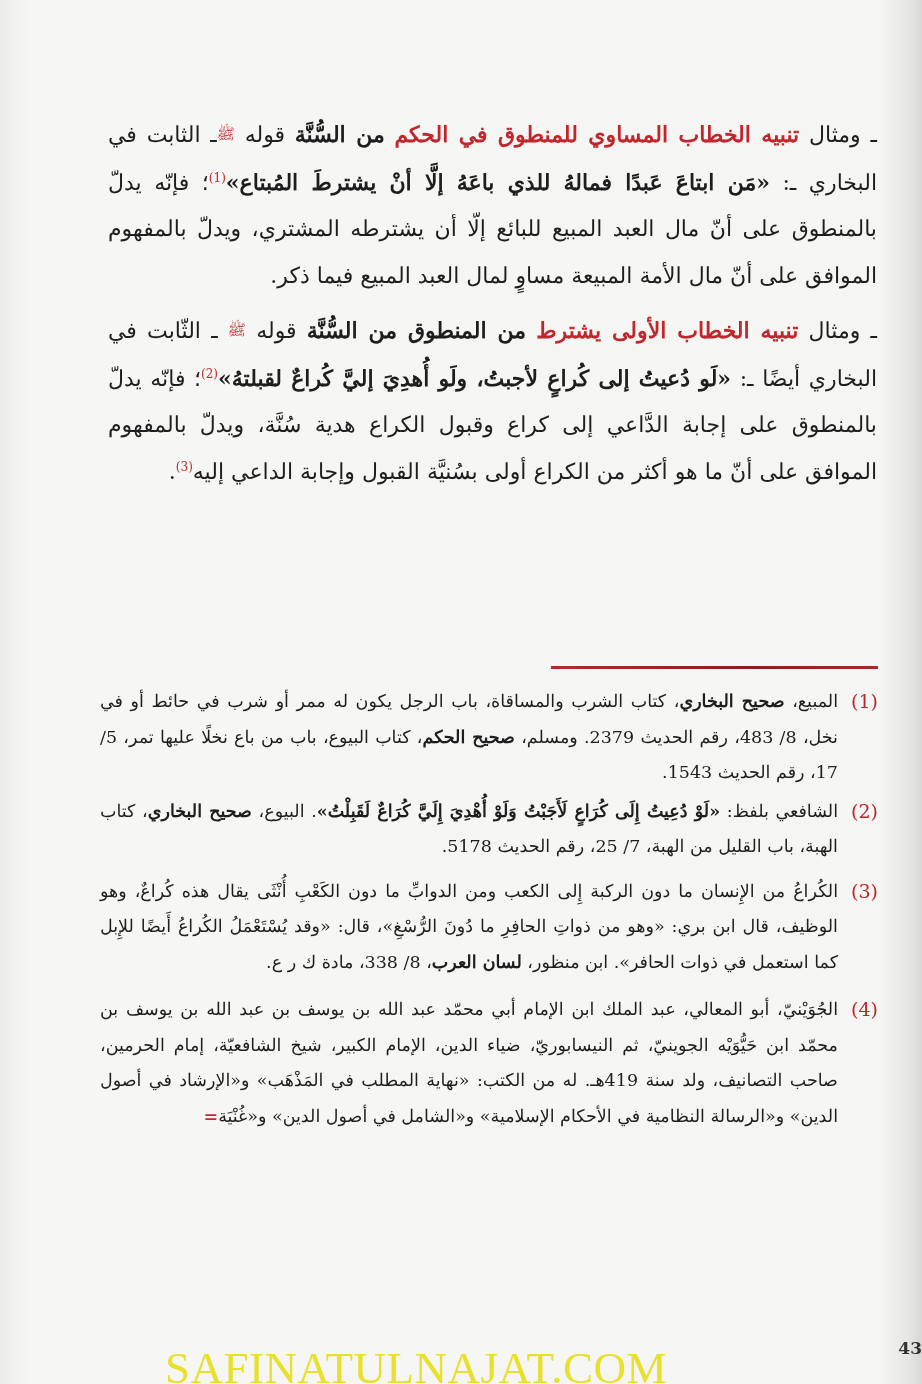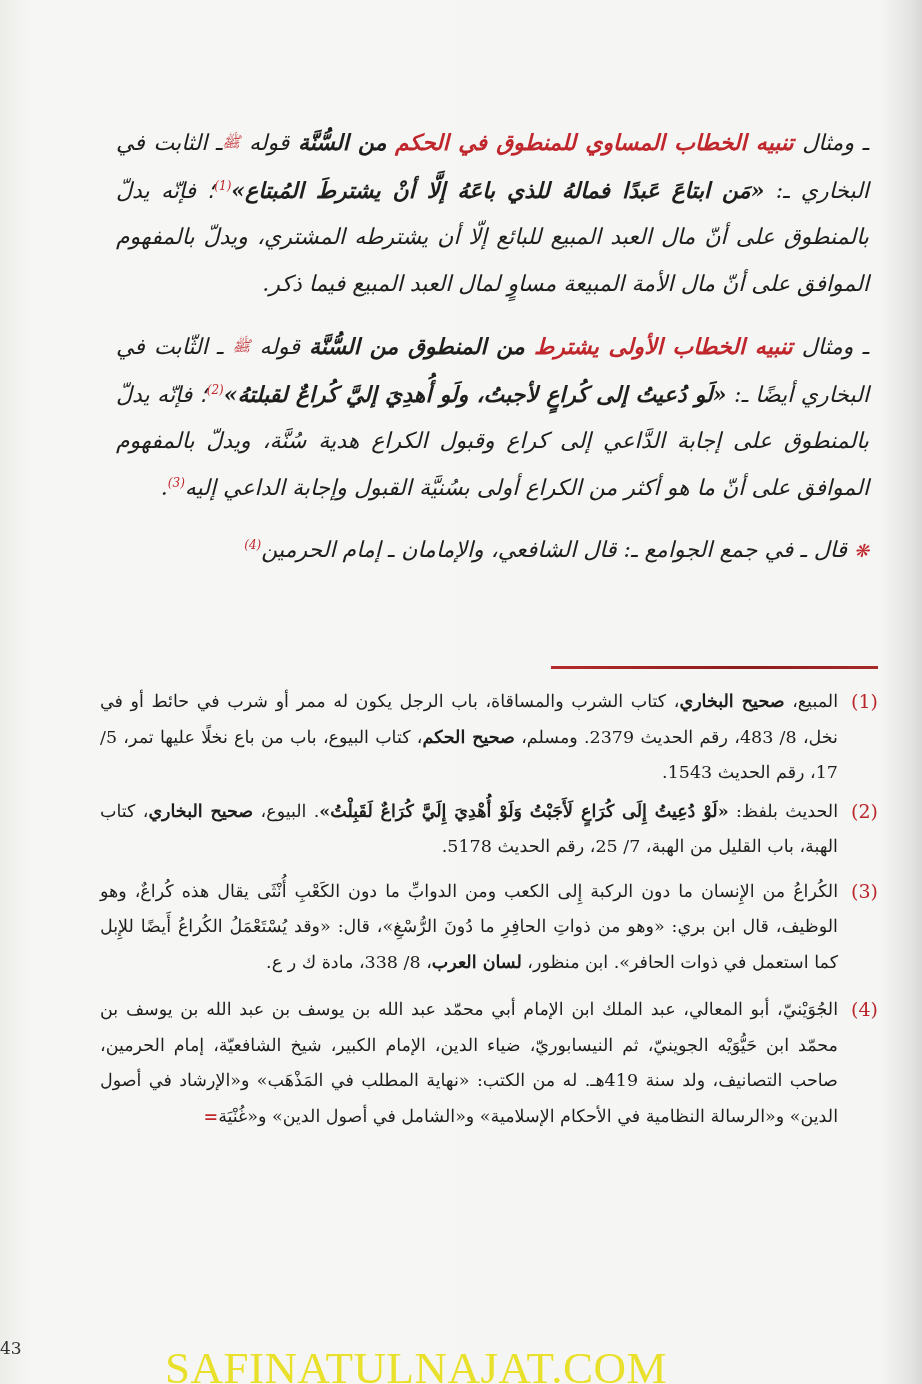--- a/index.html
+++ b/index.html
@@ -26,22 +26,21 @@
       left: 100px;
       width: 785px;
       top: 103px;
       direction: rtl;
       text-align: justify;
       text-align-last: right;
       font-size: 22px;
       line-height: 46.5px;
     }
     .main p {
-      margin: 16px;
-      font-style: italic;
+      margin: 8px;
     }
     .red {
       color: #c0272d;
       font-weight: bold;
     }
     .b { font-weight: bold; }
     .sup {
       font-size: 12px;
       vertical-align: super;
       line-height: 0;
@@ -88,23 +87,24 @@
       color: #b8262b;
       font-size: 19px;
       direction: ltr;
     }
     .note.n3 { margin-top: 9px; }
     .note.n4 { margin-top: 12px; }
     .page-number {
       position: absolute;
       left: 0; right: 0;
       top: 1338px;
-      text-align: left;
+      text-align: right;
       font-size: 17px;
       color: #333;
+      font-weight: bold;
     }
     .watermark {
       position: absolute;
       left: 165px;
       top: 1346px;
       font-family: "Liberation Serif", serif;
       font-size: 45px;
       letter-spacing: 0.5px;
       color: #e8e02a;
       line-height: 1;
@@ -126,36 +126,32 @@
       <span class="saw">ﷺ</span><span>ـ الثابت في البخاري ـ: </span><span class="b">«مَن ابتاعَ عَبدًا فمالهُ للذي باعَهُ إلَّا أنْ يشترطَ المُبتاع»</span><span class="sup">(1)</span><span>؛ فإنّه يدلّ بالمنطوق على أنّ مال العبد المبيع للبائع إلّا أن يشترطه المشتري، ويدلّ بالمفهوم الموافق على أنّ مال الأمة المبيعة مساوٍ لمال العبد المبيع فيما ذكر.</span>
     </p>
     <p>
       <span>ـ</span>
       <span>ومثال</span>
       <span class="red">تنبيه الخطاب الأولى يشترط</span>
       <span class="b">من المنطوق من السُّنَّة</span>
       <span>قوله</span>
       <span class="saw">ﷺ</span><span> ـ الثّابت في البخاري أيضًا ـ: </span><span class="b">«لَو دُعيتُ إلى كُراعٍ لأجبتُ، ولَو أُهدِيَ إليَّ كُراعٌ لقبلتهُ»</span><span class="sup">(2)</span><span>؛ فإنّه يدلّ بالمنطوق على إجابة الدَّاعي إلى كراع وقبول الكراع هدية سُنَّة، ويدلّ بالمفهوم الموافق على أنّ ما هو أكثر من الكراع أولى بسُنيَّة القبول وإجابة الداعي إليه</span><span class="sup">(3)</span><span>.</span>
     </p>
-    <p style="margin-top:4px;">
-      <span class="star">❋</span>
-      <span>قال ـ في جمع الجوامع ـ: قال الشافعي، والإمامان ـ إمام الحرمين</span><span class="sup">(4)</span>
-    </p>
   </div>
 
   <div class="divider"></div>
 
   <div class="notes">
     <div class="note n1">
       <span class="num">(1)</span>
       <span>المبيع، </span><span class="b">صحيح البخاري</span><span>، كتاب الشرب والمساقاة، باب الرجل يكون له ممر أو شرب في حائط أو في نخل، 8/ 483، رقم الحديث 2379. ومسلم، </span><span class="b">صحيح الحكم</span><span>، كتاب البيوع، باب من باع نخلًا عليها تمر، 5/ 17، رقم الحديث 1543.</span>
     </div>
     <div class="note n2">
       <span class="num">(2)</span>
-      <span>الحديث بلفظ: </span><span class="b">«لَوْ دُعِيتُ إِلَى كُرَاعٍ لَأَجَبْتُ وَلَوْ أُهْدِيَ إِلَيَّ كُرَاعٌ لَقَبِلْتُ»</span><span>. البيوع، </span><span class="b">صحيح البخاري</span><span>، كتاب الهبة، باب القليل من الهبة، 7/ 25، رقم الحديث 5178.</span>
+      <span>الشافعي بلفظ: </span><span class="b">«لَوْ دُعِيتُ إِلَى كُرَاعٍ لَأَجَبْتُ وَلَوْ أُهْدِيَ إِلَيَّ كُرَاعٌ لَقَبِلْتُ»</span><span>. البيوع، </span><span class="b">صحيح البخاري</span><span>، كتاب الهبة، باب القليل من الهبة، 7/ 25، رقم الحديث 5178.</span>
     </div>
     <div class="note n3">
       <span class="num">(3)</span>
       <span>الكُراعُ من الإِنسان ما دون الركبة إِلى الكعب ومن الدوابِّ ما دون الكَعْبِ أُنْثَى يقال هذه كُراعٌ، وهو الوظيف، قال ابن بري: «وهو من ذواتِ الحافِرِ ما دُونَ الرُّسْغِ»، قال: «وقد يُسْتَعْمَلُ الكُراعُ أَيضًا للإِبل كما استعمل في ذوات الحافر». ابن منظور، </span><span class="b">لسان العرب</span><span>، 8/ 338، مادة ك ر ع.</span>
     </div>
     <div class="note n4">
       <span class="num">(4)</span>
       <span>الجُوَيْنيّ، أبو المعالي، عبد الملك ابن الإمام أبي محمّد عبد الله بن يوسف بن عبد الله بن يوسف بن محمّد ابن حَيُّوَيْه الجوينيّ، ثم النيسابوريّ، ضياء الدين، الإمام الكبير، شيخ الشافعيّة، إمام الحرمين، صاحب التصانيف، ولد سنة 419هـ. له من الكتب: «نهاية المطلب في المَذْهَب» و«الإرشاد في أصول الدين» و«الرسالة النظامية في الأحكام الإسلامية» و«الشامل في أصول الدين» و«غُنْيَة</span><span class="b" style="color:#c0272d">=</span>
     </div>
   </div>

